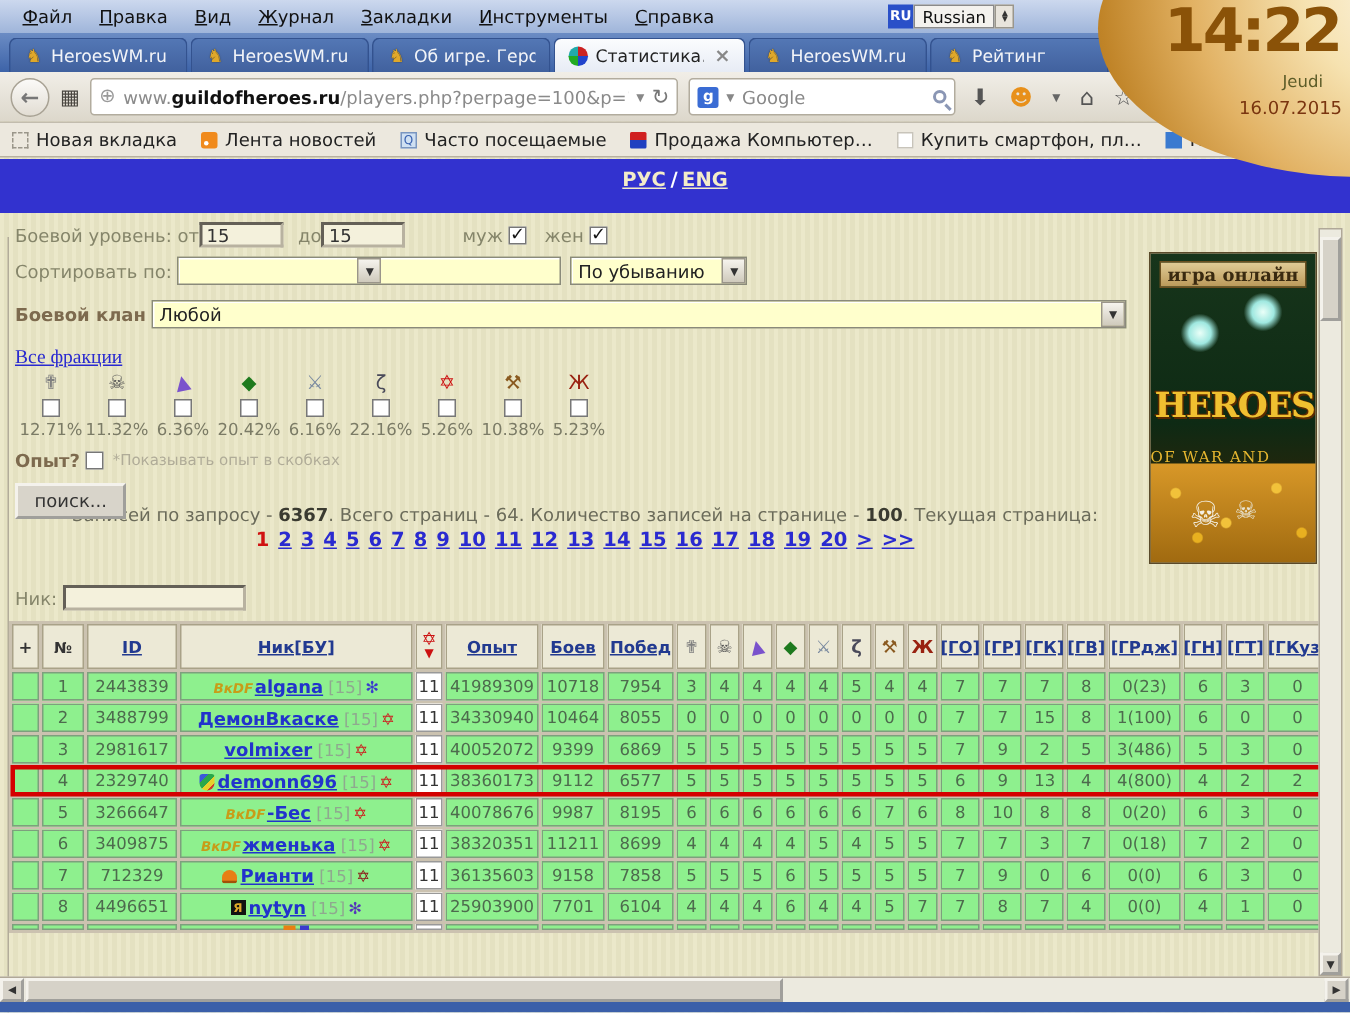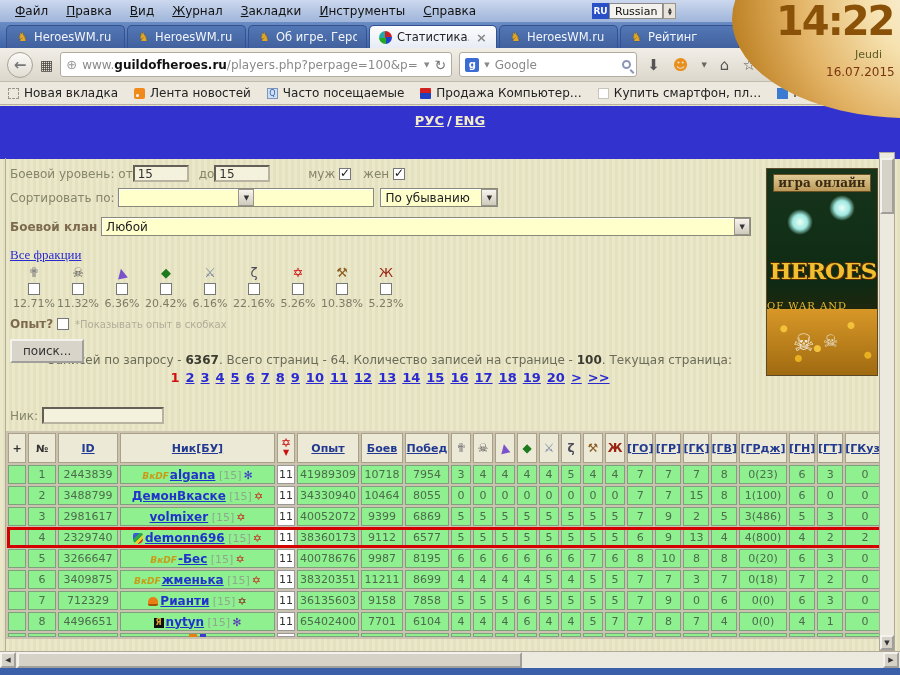--- a/index.html
+++ b/index.html
@@ -77,21 +77,21 @@
   
   #orb{position:absolute;left:732px;top:-80px;width:352px;height:198px;border-radius:50%;
     background:radial-gradient(circle at 60% 35%,#fdf8ec 0%,#f6e2b0 30%,#e2b264 60%,#c08428 85%,#a86d18 100%);
     z-index:40;}
   #clock-time{position:absolute;left:776px;top:-2px;z-index:41;font-size:40px;font-weight:bold;
     color:#8a5208;letter-spacing:-2px;}
   #clock-day{position:absolute;left:855px;top:48px;z-index:41;font-size:11px;color:#5c5c28;}
   #clock-date{position:absolute;left:826px;top:65px;z-index:41;font-size:12px;color:#7a3510;}
   
   #content{position:absolute;left:0;top:106px;width:900px;height:569px;}
-  #pageheader{height:53px;background:#3232cf;text-align:center;color:#fff;padding-top:7px;}
+  #pageheader{height:36px;background:#3232cf;text-align:center;color:#fff;padding-top:7px;}
   .langline{font-size:13px;font-weight:bold;}
   .langline a{color:#f3ecc9;text-decoration:underline;margin:0 3px;}
   .ptitle{margin-top:6px;font-size:13px;font-weight:bold;text-decoration:underline;}
   #leftline{position:absolute;left:5px;top:52px;width:1px;height:517px;background:#b2ac9a;}
   #filters{padding:6px 0 0 10px;font-size:12px;color:#85856a;}
   .frow{margin-bottom:6px;display:flex;align-items:center;}
   .inp{height:17px;background:#f4f1dc;border:2px inset #b8b2a0;font-size:12px;color:#333;
     padding:0 3px;font-family:inherit;}
   .cb{width:12px;height:12px;background:#fff;border:1px solid #777;display:inline-block;
     position:relative;vertical-align:middle;}
@@ -632,21 +632,21 @@
           <td>6</td>
           <td>3</td>
           <td>0</td>
         </tr>
         <tr>
     <td></td>
     <td>8</td>
     <td>4496651</td>
     <td><span class="pi pi-blackya">Я</span><a href="#" class="nick">nytyn</a> <span class="lvl">[15]</span><span class="pic flake2">✻</span></td>
     <td class="wdemon">11</td>
-    <td>65402400</td>
+    <td>25903900</td>
     <td>7701</td>
     <td>6104</td>
           <td>4</td>
           <td>4</td>
           <td>4</td>
           <td>6</td>
           <td>4</td>
           <td>4</td>
           <td>5</td>
           <td>7</td>

